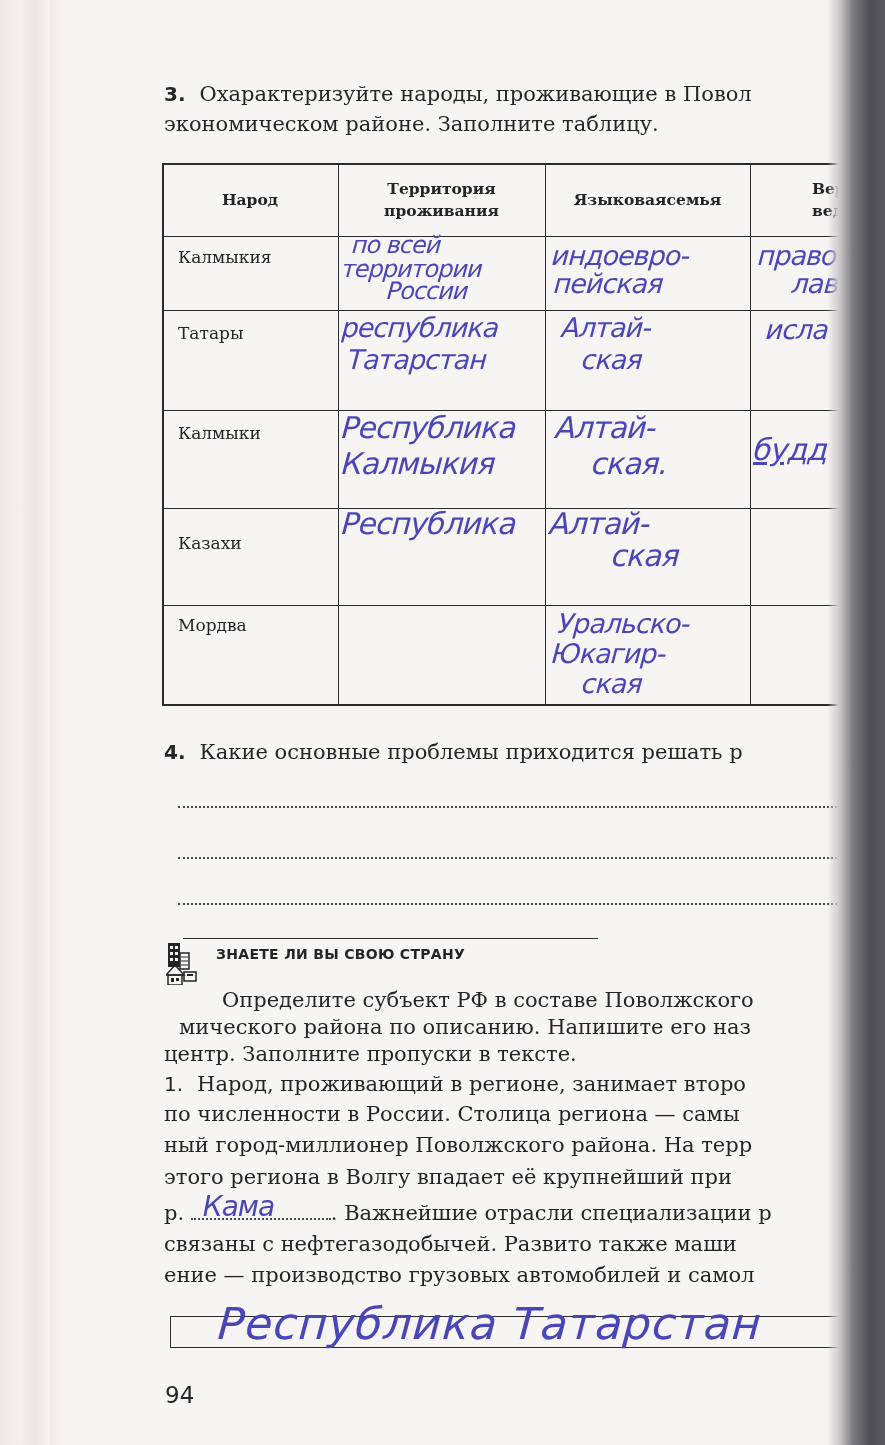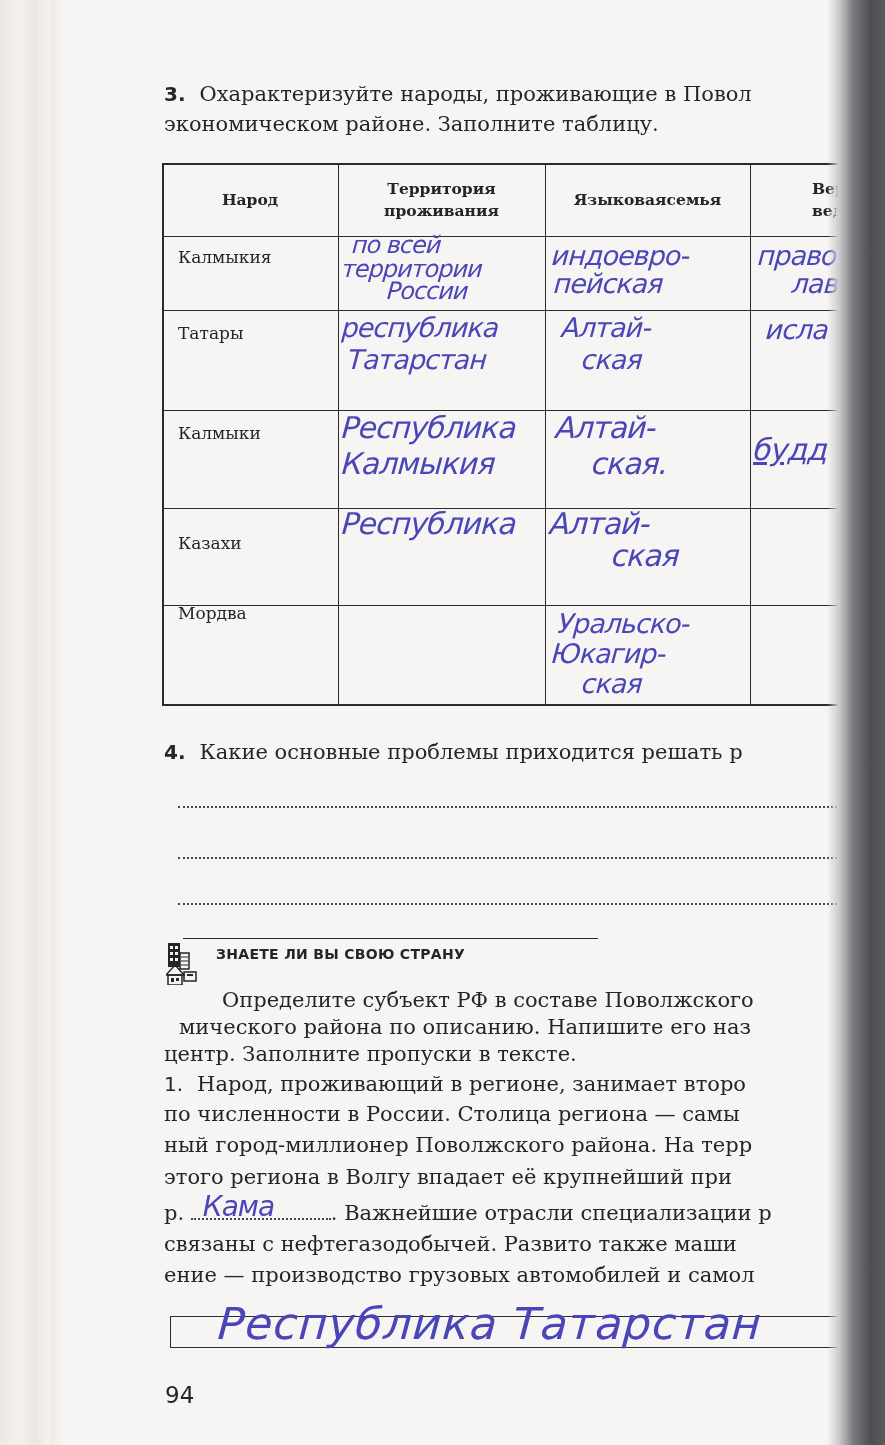--- a/index.html
+++ b/index.html
@@ -83,21 +83,21 @@
   </div>
   <div class="th" style="left:588px; width:170px; flex-direction:column; align-items:flex-start; padding-left:62px; box-sizing:border-box;">
     <span>Веро</span>
     <span>веда</span>
   </div>
 
   <div class="rowlabel" style="top:84px;">Калмыкия</div>
   <div class="rowlabel" style="top:160px;">Татары</div>
   <div class="rowlabel" style="top:260px;">Калмыки</div>
   <div class="rowlabel" style="top:358px;margin-top:12px;">Казахи</div>
-  <div class="rowlabel" style="top:440px;text-align:right;">Мордва</div>
+  <div class="rowlabel" style="top:452px;text-align:right;">Мордва</div>
 
   <div class="hw" style="left:190px; top:68px; font-size:24px;">по всей</div>
   <div class="hw" style="left:180px; top:92px; font-size:24px;">территории</div>
   <div class="hw" style="left:225px; top:114px; font-size:24px;">России</div>
   <div class="hw" style="left:390px; top:78px;">индоевро-</div>
   <div class="hw" style="left:392px; top:106px;">пейская</div>
   <div class="hw" style="left:596px; top:78px;">право</div>
   <div class="hw" style="left:630px; top:106px;">лав</div>
 
   <div class="hw" style="left:180px; top:150px;">республика</div>

